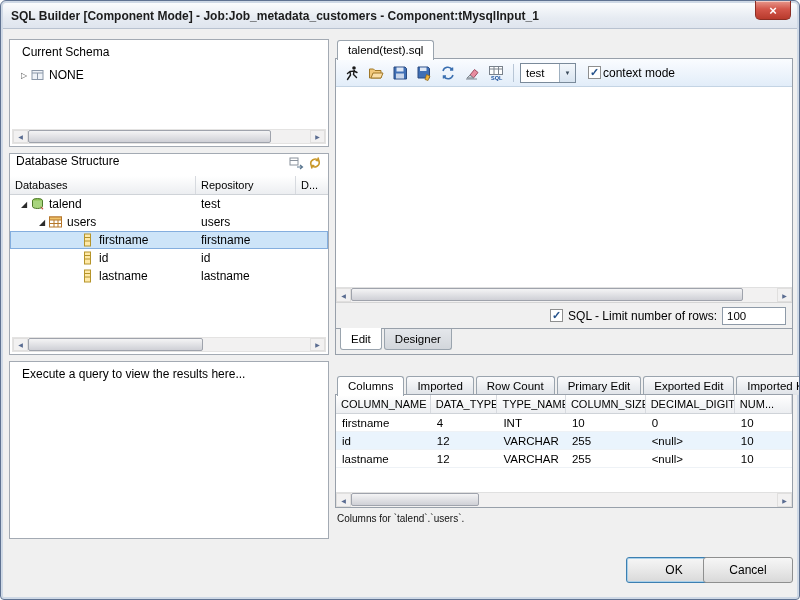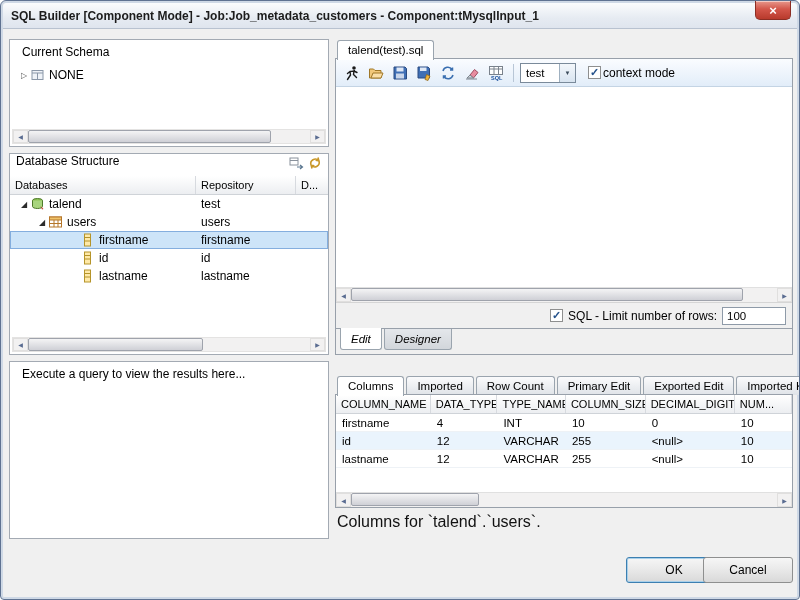--- a/index.html
+++ b/index.html
@@ -82,31 +82,31 @@
   .check-label { white-space:nowrap; }
   .sql-area { flex:1; background:#fff; }
   .editor-hscroll { position:relative; height:15px; background:#f2f1f1; border-top:1px solid #e0e0e0; display:flex; }
   .limit-row { height:26px; background:#f0f0f0; border-top:1px solid #d5d5d5;
                display:flex; align-items:center; justify-content:flex-end; padding-right:6px; gap:5px; }
   .limit-input { width:64px; height:18px; border:1px solid #8e9aa8; background:#fff;
                  font-family:"Liberation Sans",sans-serif; font-size:11.5px; padding:0 4px; }
   .bottom-tabstrip { height:26px; background:#f0f0f0; border-top:1px solid #98a0aa;
                      display:flex; align-items:flex-start; padding-left:4px; }
   .btab { padding:4px 10px; font-size:11.5px; border:1px solid #9aa4ae; border-top:none;
-          background:linear-gradient(#e4e7eb,#d2d6db); border-radius:0 0 3px 3px; margin-right:2px;font-style:italic; }
+          background:linear-gradient(#e4e7eb,#d2d6db); border-radius:0 0 3px 3px; margin-right:2px; }
   .btab.active { background:#fff; margin-top:-1px; padding-top:5px; }
 
   
   .cols-wrap { position:absolute; left:334px; top:372px; width:458px; height:160px; }
   .cols-body { position:absolute; left:0; top:21px; right:0; height:114px;
                border:1px solid #98a0aa; background:#fff; overflow:hidden; display:flex; flex-direction:column; }
   .data-row { display:flex; height:18px; align-items:center; font-size:11.5px; border-bottom:1px solid #eef2f6; }
   .data-row .cell { padding:0 6px; overflow:hidden; white-space:nowrap; height:100%; display:flex; align-items:center; }
   .data-row.alt { background:#eaf4fd; }
-  .cols-status { position:absolute; left:2px; top:140px; font-size:16px; color:#111; }
+  .cols-status { position:absolute; left:2px; top:140px; font-size:10px; color:#111; }
 
   
   .btn { position:absolute; height:26px; border:1px solid #8e8f8f; border-radius:3px;
          background:linear-gradient(#f6f6f6,#eaeaea 45%,#d9d9d9); font-size:12px;
          display:flex; align-items:center; justify-content:center; }
   .btn.default { border-color:#3c7fb1; box-shadow:0 0 0 1px #a9d0ea inset; }
 
   .nowrap { white-space:nowrap; }
 </style>
 </head>

